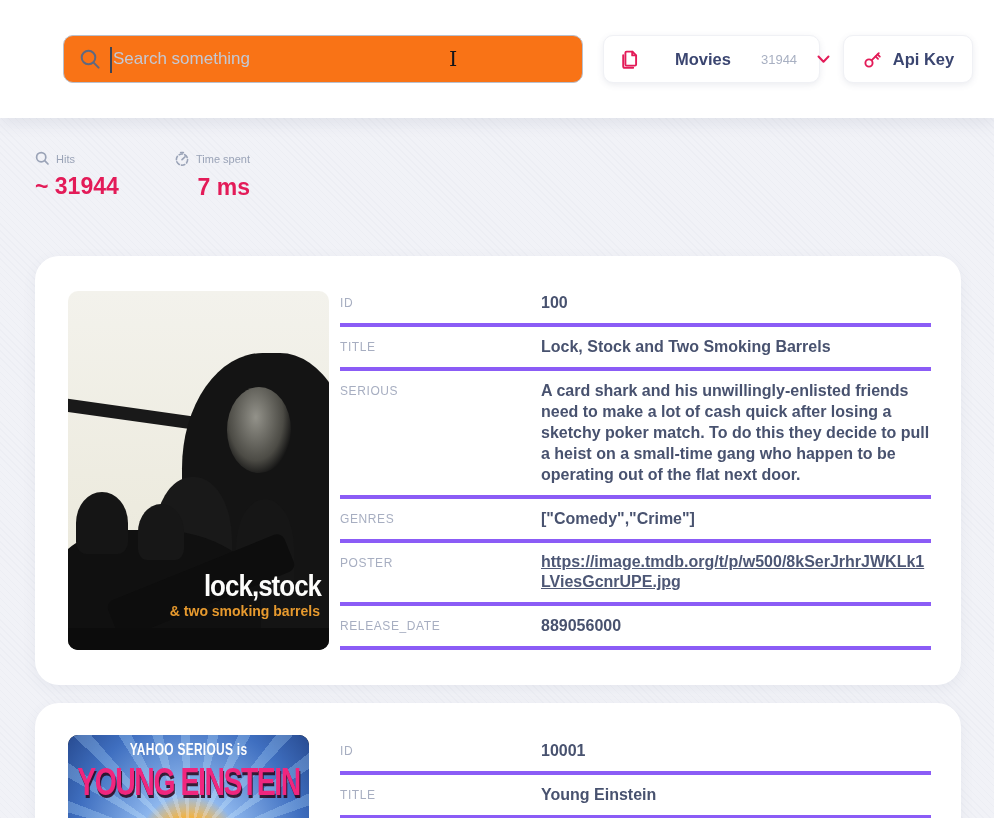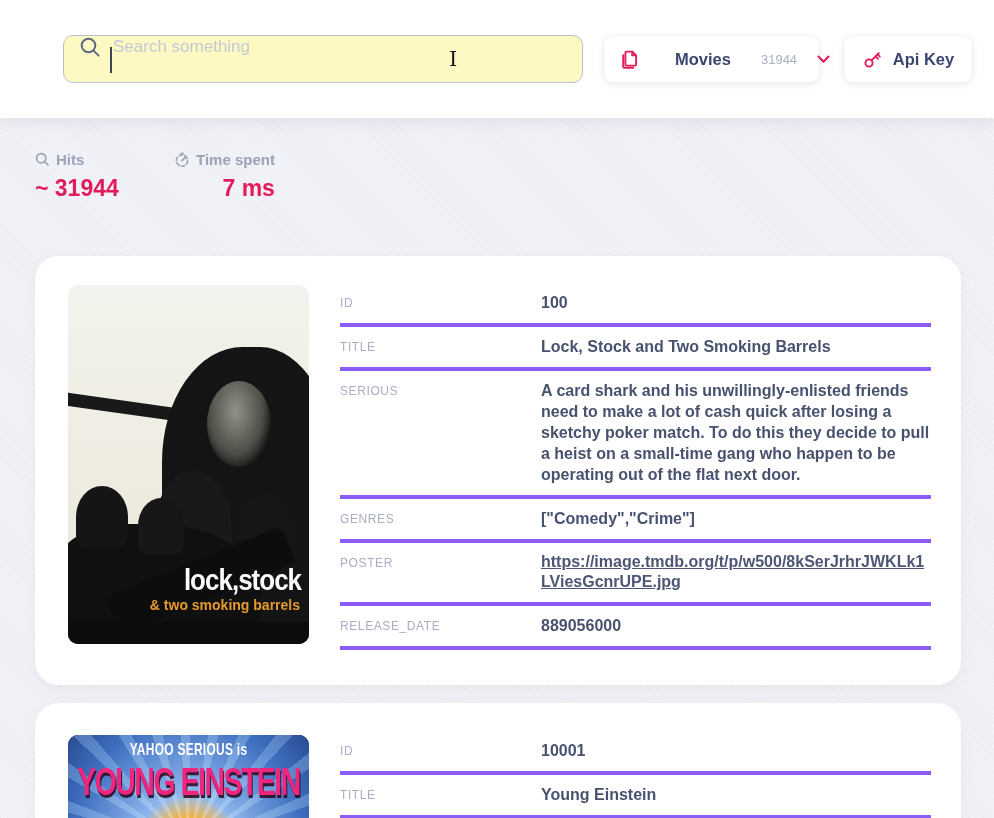--- a/index.html
+++ b/index.html
@@ -9,22 +9,22 @@
     background-image:repeating-linear-gradient(45deg, rgba(120,130,160,0.035) 0 1px, transparent 1px 5px);
     font-family:"Liberation Sans",sans-serif;
     -webkit-font-smoothing:antialiased;
   }
   
   .header{
     position:absolute;top:0;left:0;width:994px;height:118px;background:#ffffff;
     box-shadow:0 6px 14px rgba(90,100,130,0.10);z-index:5;
   }
   .search-box{
-    position:absolute;left:63px;top:35px;width:520px;height:48px;background:#fef9c3;
-    border:1px solid #b9c0cd;border-radius:10px;display:flex;align-items:flex-start;box-sizing:border-box;
+    position:absolute;left:63px;top:35px;width:520px;height:48px;background:#f97316;
+    border:1px solid #b9c0cd;border-radius:10px;display:flex;align-items:center;box-sizing:border-box;
   }
   .search-box .mag{margin-left:15px;flex:none;display:flex;}
   .search-input{
     border:none;outline:none;background:transparent;flex:1;margin-left:9px;margin-right:10px;
     font-size:17px;color:#3a4570;font-family:"Liberation Sans",sans-serif;
   }
   .search-input::placeholder{color:#c3c9d6;}
   .caret{position:absolute;left:46px;top:11px;width:2px;height:26px;background:#3c4454;}
   .ibeam{
     position:absolute;left:449px;top:47px;font-family:"DejaVu Serif",serif;
@@ -37,35 +37,35 @@
   .index-select{left:603px;width:217px;gap:20px;}
   .index-select .docs-ic{margin-left:14px;display:flex;flex:none;}
   .index-name{margin-left:14px;font-size:16.5px;font-weight:bold;color:#3a4570;}
   .index-count{margin-left:10px;font-size:13px;color:#a8b0c2;}
   .index-select .chev{margin-left:auto;margin-right:15px;display:flex;}
   .api-key{left:843px;width:130px;justify-content:center;gap:10px;}
   .api-key .label{font-size:16.5px;font-weight:bold;color:#3a4570;}
   
   .stat{position:absolute;z-index:2;}
   .stat .head{display:flex;align-items:center;gap:6px;}
-  .stat .head span{font-size:15px;font-weight:bold;color:#9aa3b7;}
+  .stat .head span{font-size:11px;font-weight:normal;color:#9aa3b7;}
   .stat .val{margin-top:7px;font-size:23px;font-weight:bold;color:#e31b58;}
   .stat-hits{left:35px;top:151px;}
   .stat-time{left:174px;top:151px;text-align:right;}
   
   .card{
     position:absolute;left:35px;width:926px;background:#fff;border-radius:24px;
     box-shadow:0 4px 14px rgba(90,100,130,0.07);
   }
   .card1{top:256px;height:429px;}
   .card2{top:703px;height:300px;}
   .poster{
     position:absolute;left:33px;width:241px;height:359px;border-radius:10px;overflow:hidden;background:#111;
   }
-  .card1 .poster{top:29px;}
+  .card1 .poster{top:35px;padding-left:20px;}
   .card2 .poster{top:32px;}
   .fields{position:absolute;left:305px;right:30px;}
   .card1 .fields{top:27px;}
   .card2 .fields{top:28px;}
   .frow{display:flex;align-items:flex-start;padding:9px 0 10px;border-bottom:4px solid #8b5cf6;}
   .flabel{
     width:201px;flex:none;font-size:12px;color:#a7aec1;letter-spacing:0.6px;padding-top:4px;
   }
   .fvalue{flex:1;font-size:16px;color:#48526f;line-height:21px;font-weight:bold;}
   .fvalue a{color:#4d5775;text-decoration:underline;word-break:break-all;line-height:20px;display:inline-block;}

